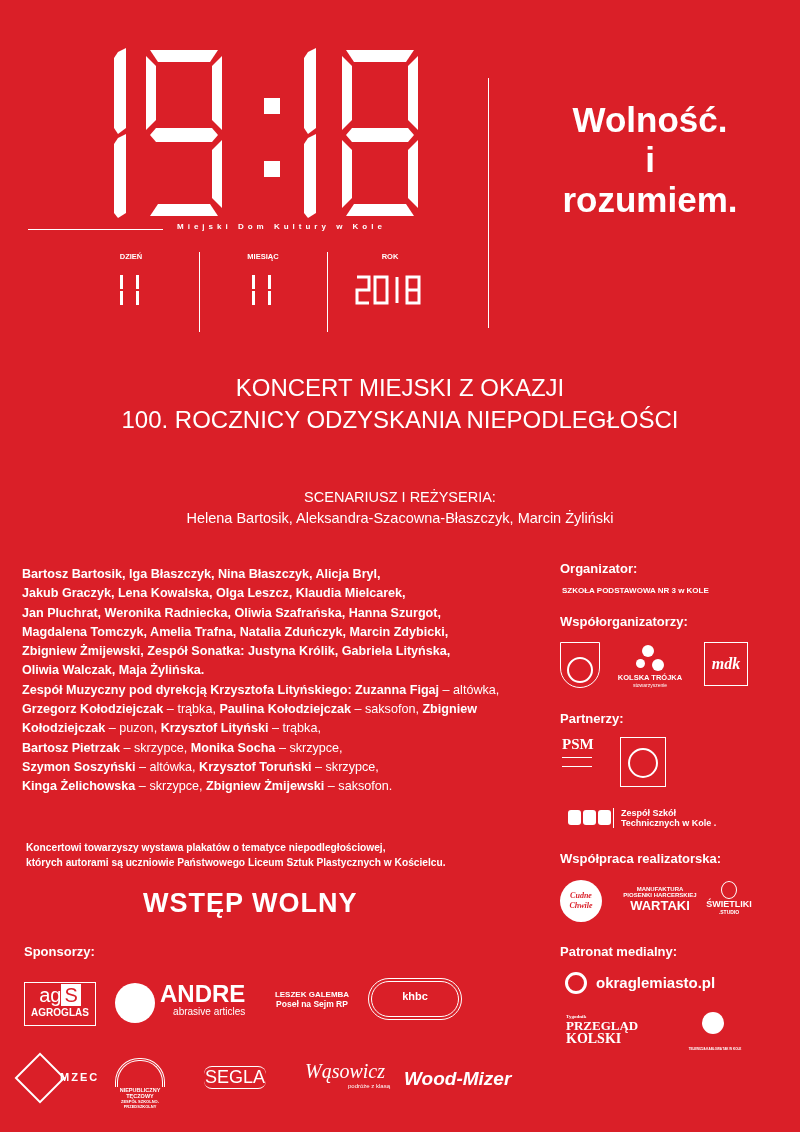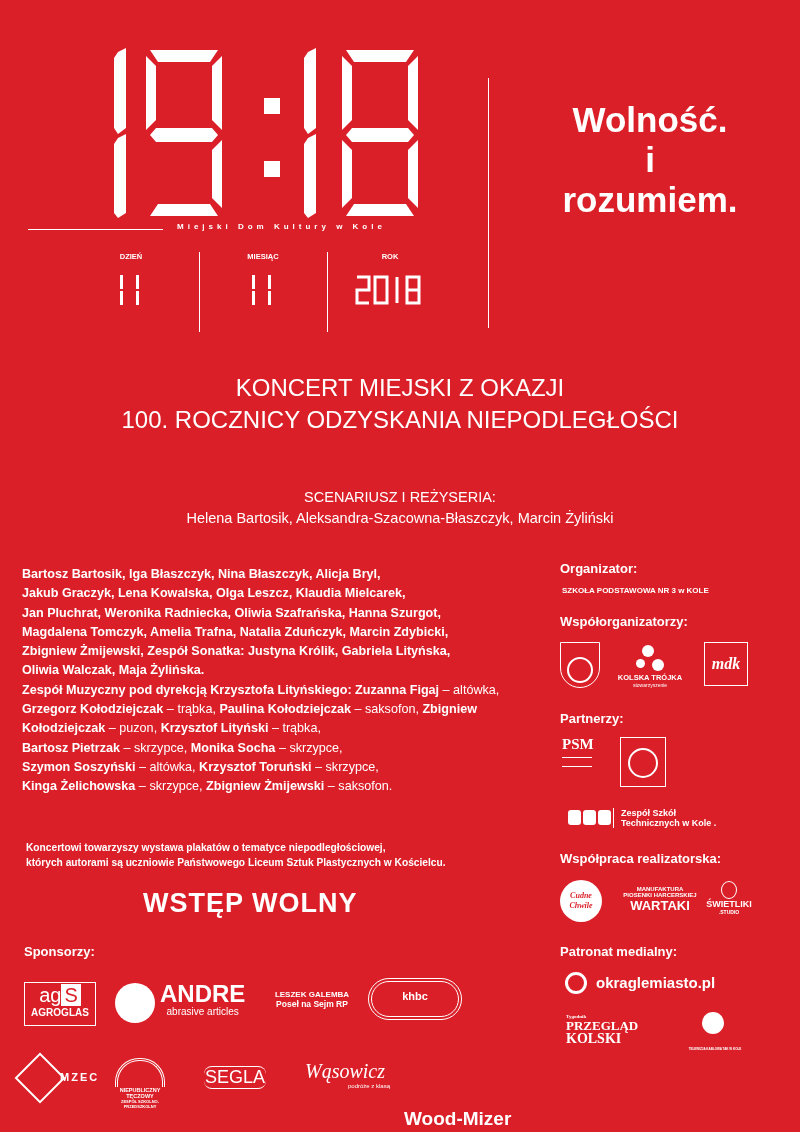--- a/index.html
+++ b/index.html
@@ -149,21 +149,21 @@
 
 <div class="abs entry">WSTĘP WOLNY</div>
 
 <div class="abs sp-head">Sponsorzy:</div>
 
 <div class="logo" style="left:24px;top:982px;width:70px;height:42px;border:1.5px solid #fff;">
   <div style="font-size:20px;font-weight:normal;line-height:24px;">ag<span style="background:#fff;color:#da1f28;padding:0 3px;">S</span></div>
   <div style="font-size:10px;">AGROGLAS</div>
 </div>
 <div class="logo" style="left:115px;top:983px;width:40px;height:40px;border-radius:50%;background:#fff;"></div>
-<div class="logo" style="left:160px;top:982px;text-align:center;">
+<div class="logo" style="left:160px;top:982px;text-align:right;">
   <div style="font-size:24px;line-height:24px;">ANDRE</div>
   <div style="font-size:10px;font-weight:normal;">abrasive articles</div>
 </div>
 <div class="logo" style="left:262px;top:990px;width:100px;">
   <div style="font-size:8px;">LESZEK GALEMBA</div>
   <div style="font-size:8.5px;">Poseł na Sejm RP</div>
 </div>
 <div class="logo" style="left:368px;top:978px;width:94px;height:42px;border:4px double #fff;border-radius:22px;box-sizing:border-box;">
   <div style="font-size:11px;margin-top:8px;">khbc</div>
 </div>
@@ -173,21 +173,21 @@
 <div class="logo" style="left:110px;top:1058px;width:60px;">
   <div style="width:44px;height:26px;margin:0 auto;border:3px double #fff;border-bottom:none;border-radius:24px 24px 0 0;"></div>
   <div style="font-size:5.5px;">NIEPUBLICZNY TĘCZOWY</div>
   <div style="font-size:4px;">ZESPÓŁ SZKOLNO-PRZEDSZKOLNY</div>
 </div>
 <div class="logo" style="left:204px;top:1066px;width:62px;font-size:18px;font-weight:normal;border-top:1.5px solid #fff;border-bottom:1.5px solid #fff;border-radius:8px;">SEGLA</div>
 <div class="logo" style="left:300px;top:1060px;width:90px;">
   <div style="font-family:'Liberation Serif',serif;font-style:italic;font-weight:normal;font-size:20px;">Wąsowicz</div>
   <div style="font-size:6px;font-weight:normal;text-align:right;">podróże z klasą</div>
 </div>
-<div class="logo" style="left:404px;top:1108px;font-size:19px;">Wood-Mizer</div>
+<div class="logo" style="left:404px;top:1068px;font-size:19px;font-style:italic;">Wood-Mizer</div>
 
 <div class="abs rh" style="top:561px;">Organizator:</div>
 <div class="abs small" style="left:562px;top:586px;font-size:8px;">SZKOŁA PODSTAWOWA NR 3 w KOLE</div>
 
 <div class="abs rh" style="top:614px;">Współorganizatorzy:</div>
 <div class="logo" style="left:560px;top:642px;width:40px;height:46px;border:1.5px solid #fff;border-radius:0 0 20px 20px;box-sizing:border-box;">
   <div style="width:22px;height:22px;margin:14px auto 0;border:2px solid #fff;border-radius:50%;"></div>
 </div>
 <div class="logo" style="left:612px;top:645px;width:76px;">
   <div style="height:28px;position:relative;">

